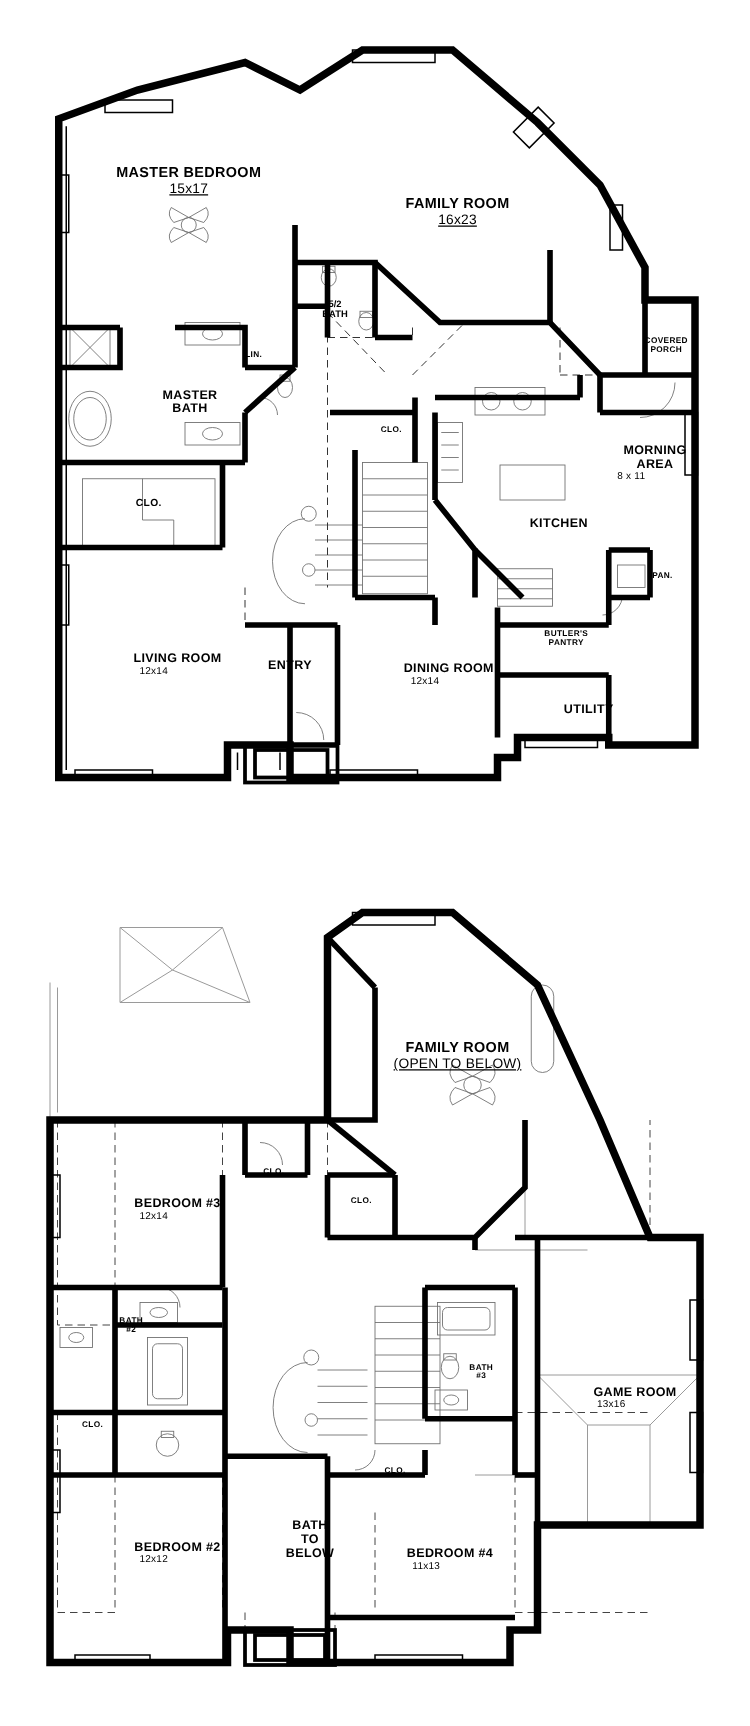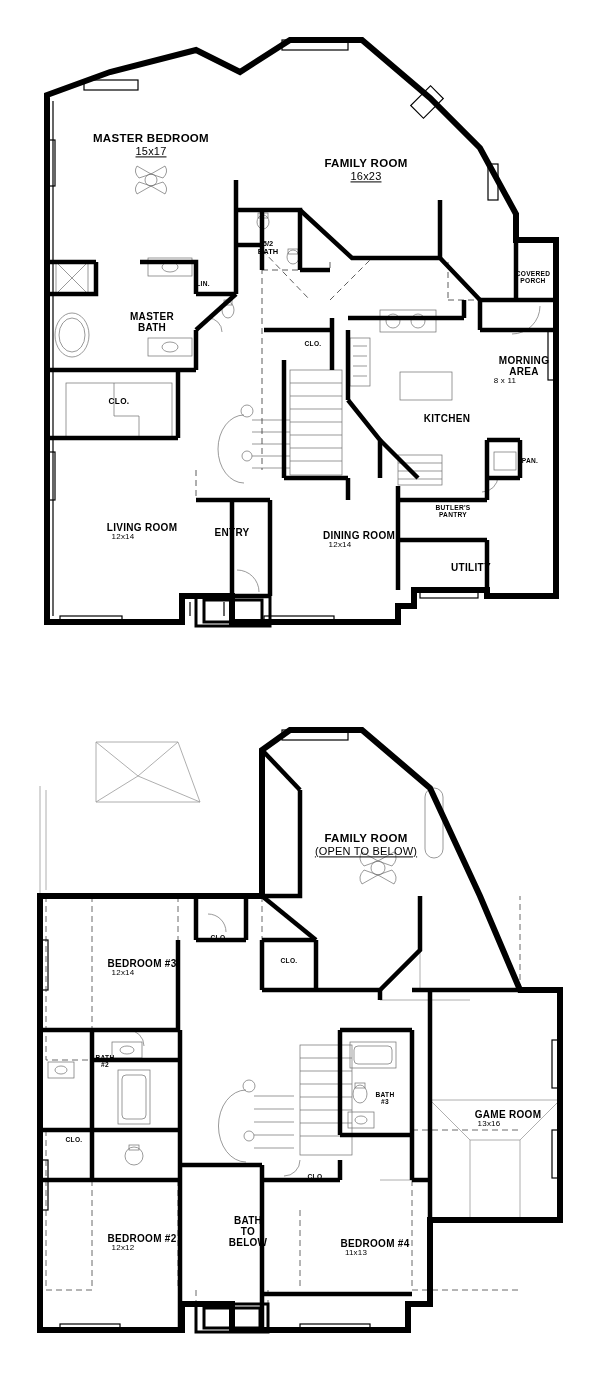--- a/index.html
+++ b/index.html
@@ -442,16 +442,16 @@
 </div>
 <div class="label md" style="position:absolute; left:123px; top:1243px;">
   <span class="name">BEDROOM #2</span>
   <span class="dim">12x12</span>
 </div>
 <div class="label md" style="position:absolute; left:229px; top:1232px;">
   <span class="name">BATH</span>
     <span class="name">TO</span>
     <span class="name">BELOW</span>
 </div>
-<div class="label md" style="position:absolute; left:341px; top:1248px;margin-left:15px;">
+<div class="label md" style="position:absolute; left:341px; top:1248px;">
   <span class="name">BEDROOM #4</span>
   <span class="dim">11x13</span>
 </div>
 
 </body></html>

